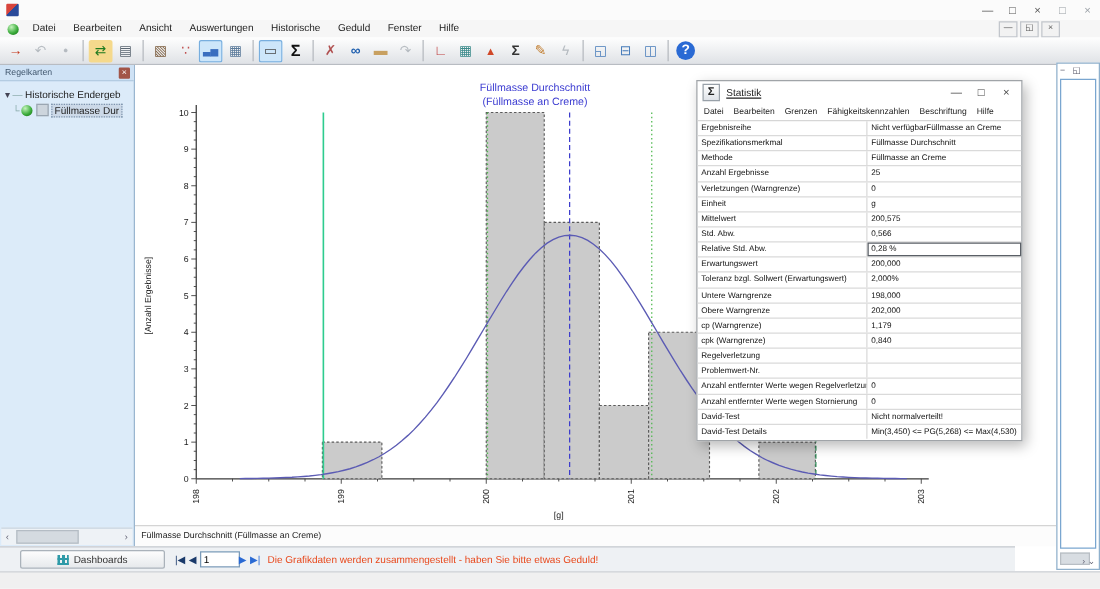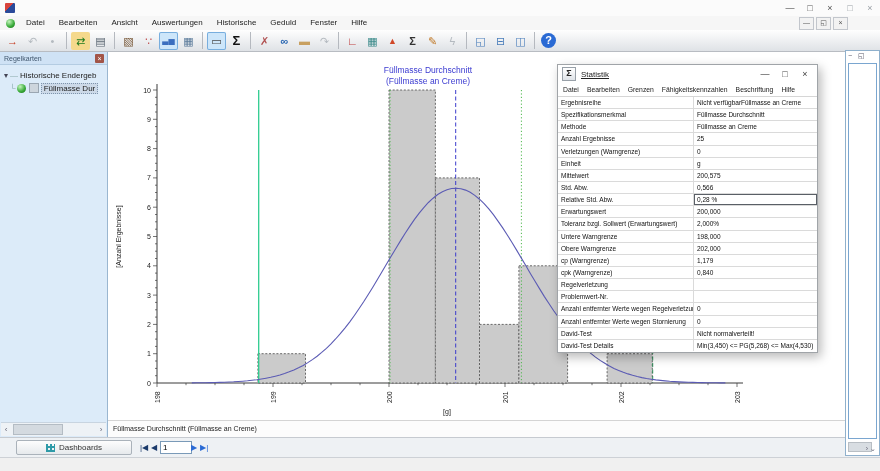--- a/index.html
+++ b/index.html
@@ -46,21 +46,21 @@
   .chartwin{left:108px;top:52px;width:737px;height:368px;background:#fff;}
   .chartfooter{left:108px;top:420px;width:737px;height:17px;background:#fcfcfc;border-top:1px solid #d4d4d4;
                font-size:7px;line-height:16px;padding-left:5px;box-sizing:border-box;color:#222;}
   svg{font-family:"Liberation Sans","DejaVu Sans",sans-serif;}
   .ct{fill:#3b3bd1;font-size:8.5px;text-anchor:middle;}
   .tx{fill:#1a1a1a;font-size:7px;}
   .ax{stroke:#3a3a3a;stroke-width:1;}
   .tk{stroke:#3a3a3a;stroke-width:.7;}
   .bar{fill:#cbcbcb;stroke:#5a5a5a;stroke-width:.9;stroke-dasharray:2,1.7;}
   
-  .bottombar{left:0;top:437px;width:880px;height:20px;background:#eef1f4;border-top:1px solid #c6cad0;box-sizing:border-box;}
+  .bottombar{left:0;top:437px;width:812px;height:20px;background:#eef1f4;border-top:1px solid #c6cad0;box-sizing:border-box;}
   .dashbtn{position:absolute;left:16px;top:2px;width:116px;height:15px;background:linear-gradient(#fdfdfd,#e6e9ec);
            border:1px solid #aab2ba;border-radius:2px;display:flex;align-items:center;justify-content:center;
            font-size:8px;color:#333;gap:4px;box-sizing:border-box;}
   .dash-ico{width:9px;height:8px;
             background:repeating-linear-gradient(0deg,#2e9aa8 0 2px,transparent 2px 4px),
                        repeating-linear-gradient(90deg,#2e9aa8 0 2px,transparent 2px 4px);}
   .navbtn{position:absolute;top:3px;font-size:8px;line-height:13px;}
   .nav-dark{color:#1a3a6b;}
   .nav-blue{color:#2a6ad4;}
   .pageinput{position:absolute;left:160px;top:3px;width:26px;height:11px;border:1px solid #7a9ab8;
@@ -290,20 +290,21 @@
   <div class="abs bottombar">
     <div class="dashbtn">
       <span class="dash-ico"></span>
       <span>Dashboards</span>
     </div>
     <span class="navbtn nav-dark" style="left:140px;">|◀</span>
     <span class="navbtn nav-dark" style="left:151px;">◀</span>
     <input class="pageinput" value="1" style="">
     <span class="navbtn nav-blue" style="left:191px;">▶</span>
     <span class="navbtn nav-blue" style="left:200px;">▶|</span>
+    <span class="redmsg">Die Grafikdaten werden zusammengestellt - haben Sie bitte etwas Geduld!</span>
   </div>
   <div class="abs statusstrip"></div>
 
   <div class="abs rightpanel">
     <div class="rpctl">− ◱ ▭</div>
     <div class="rpinner"></div>
     <div class="rpscroll"></div>
     <div class="rparr">› ⌄</div>
   </div>
 

